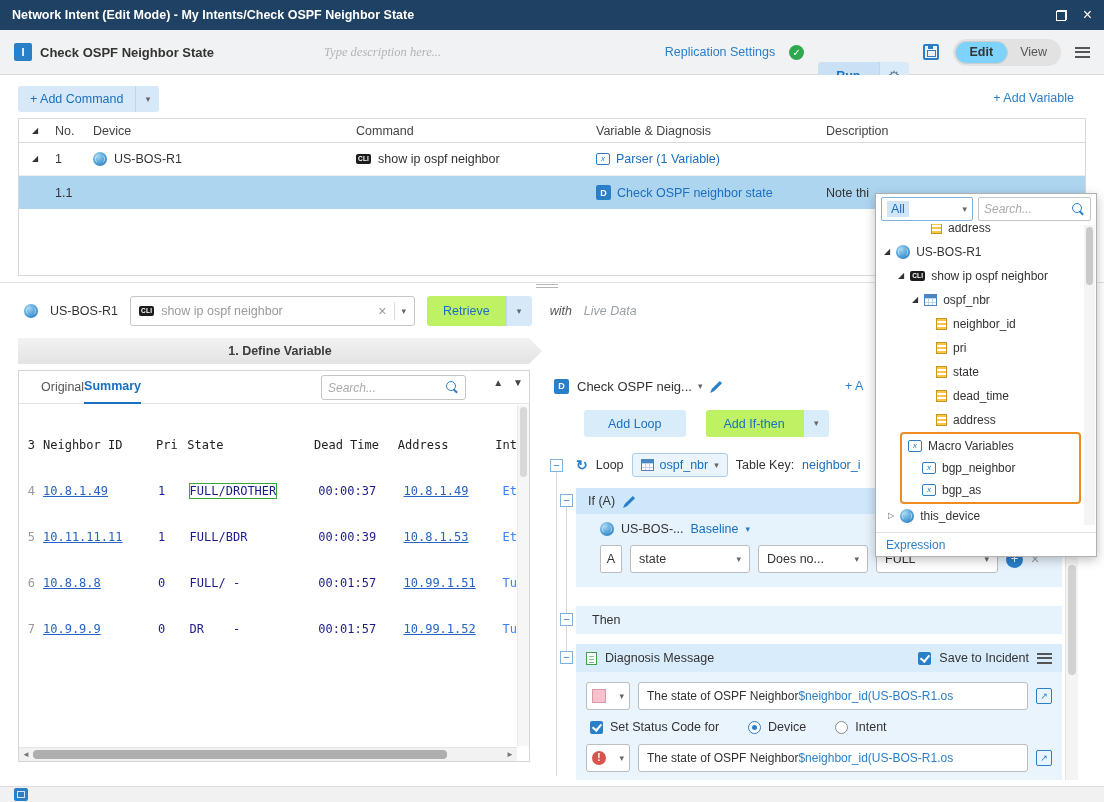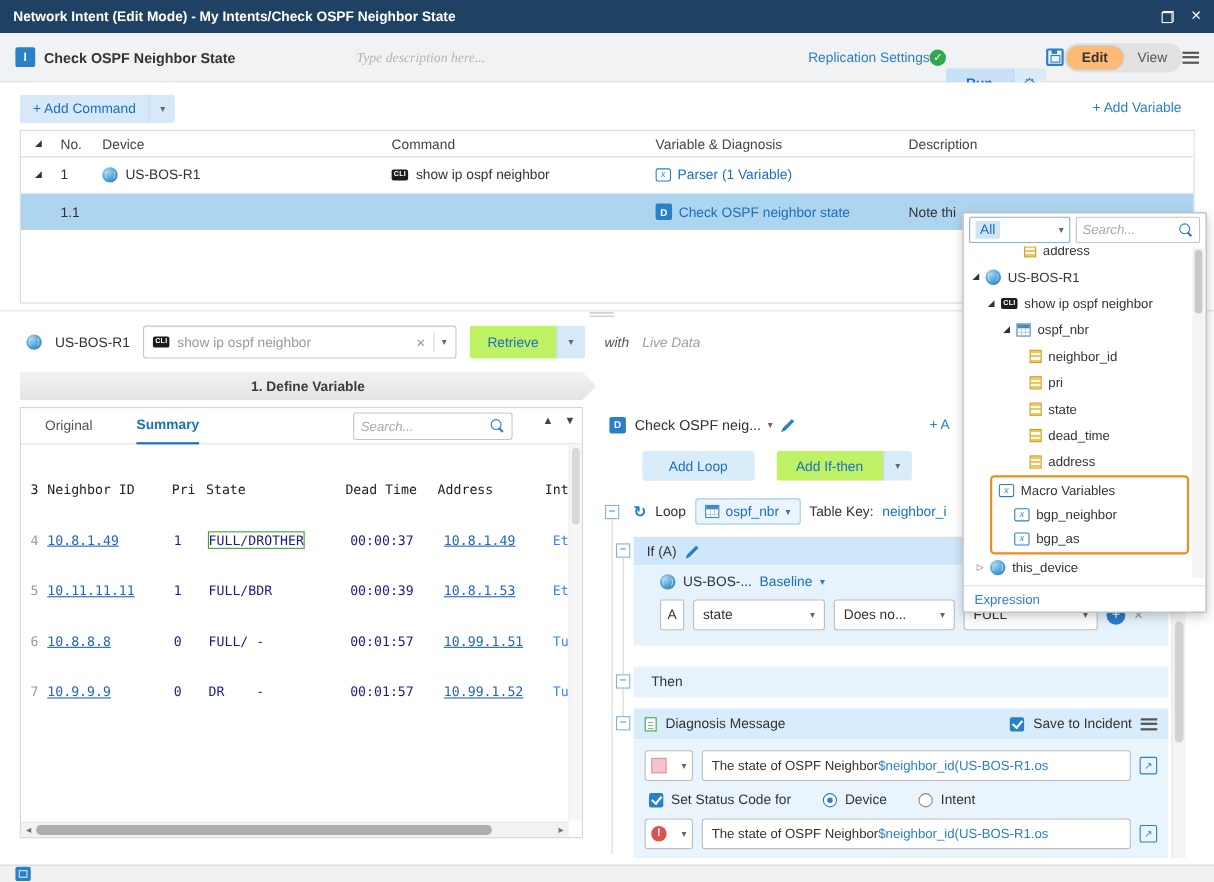--- a/index.html
+++ b/index.html
@@ -17,34 +17,34 @@
   .restore-icon::after { content:""; position:absolute; bottom:0; left:0; width:8px; height:8px; border:1px solid #fff; background:#1f4164; }
   .close-icon { color:#fff; font-size:16px; line-height:1; cursor:pointer; }
   .close-icon::before { content:"×"; }
 
   
   .toolbar { position:absolute; top:30px; left:0; right:0; height:45px; background:#f1f2f3; border-bottom:1px solid #d8d8d8; display:flex; align-items:center; padding:0 14px; }
   .intent-badge { width:18px; height:18px; background:#2a7fc9; color:#fff; font-weight:bold; font-size:11px; border-radius:2px; display:flex; align-items:center; justify-content:center; margin-right:8px; flex:none; }
   .intent-name { font-weight:bold; font-size:13px; color:#333; }
   .desc-input { margin-left:110px; width:280px; border:none; background:transparent; font-family:Liberation Serif, serif; font-size:12.5px; font-style:italic; color:#666; outline:none; }
   .desc-input::placeholder { color:#b4b4b4; font-style:italic; }
-  .tb-right { margin-left:auto; display:flex; align-items:center; }
+  .tb-right { margin-left:auto; display:flex; align-items:center; gap:14px; }
   .link { color:#2a7fc9; cursor:pointer; text-decoration:none; }
   .check-circle { width:15px; height:15px; border-radius:50%; background:#2fa84f; color:#fff; font-size:10px; display:flex; align-items:center; justify-content:center; }
   .check-circle::before { content:"✓"; }
   .run-split { display:flex; height:28px; border-radius:3px; overflow:hidden;margin-top:48px; }
   .run-main { background:#c9e0f5; color:#1a6fc0; font-weight:bold; padding:0 18px; display:flex; align-items:center; cursor:pointer; }
   .run-gear { background:#d9eaf8; border-left:1px solid #b9d7f0; width:30px; display:flex; align-items:center; justify-content:center; cursor:pointer; }
   .gear-icon { color:#5e7d9a; font-size:14px; }
   .gear-icon::before { content:"⚙"; }
   .floppy-icon { width:16px; height:16px; border:2px solid #2a7fc9; border-radius:2px; position:relative; cursor:pointer; }
   .floppy-icon::before { content:""; position:absolute; top:-1px; left:3px; width:5px; height:4px; background:#2a7fc9; }
   .floppy-icon::after { content:""; position:absolute; bottom:1px; left:2px; width:7px; height:5px; border:1px solid #2a7fc9; }
   .mode-pill { background:#e2e2e2; border-radius:14px; height:27px; display:flex; align-items:center; padding:2px; }
-  .mode-edit { background:#fdba74; border:1px solid #cdcdcd; border-radius:12px; height:23px; padding:0 14px; display:flex; align-items:center; font-weight:bold; color:#333; cursor:pointer; }
+  .mode-edit { background:#7dd3fc; border:1px solid #cdcdcd; border-radius:12px; height:23px; padding:0 14px; display:flex; align-items:center; font-weight:bold; color:#333; cursor:pointer; }
   .mode-view { padding:0 12px; color:#555; cursor:pointer; }
   .hamburger-icon { width:15px; height:11px; border-top:2px solid #555; border-bottom:2px solid #555; position:relative; cursor:pointer; }
   .hamburger-icon::after { content:""; position:absolute; top:2.5px; left:0; right:0; height:2px; background:#555; }
 
   
   .cmd-area { position:absolute; top:75px; left:0; right:0; height:207px; background:#fff; }
   .addcmd-split { position:absolute; left:18px; top:11px; display:flex; height:26px; border-radius:3px; overflow:hidden; }
   .addcmd-main { background:#d7e9f9; color:#1a6fc0; padding:0 12px; display:flex; align-items:center; cursor:pointer; }
   .addcmd-arrow { background:#d7e9f9; border-left:1px solid #b9d7f0; width:24px; display:flex; align-items:center; justify-content:center; color:#1a6fc0; cursor:pointer; }
   .addvar-link { position:absolute; right:30px; top:16px; font-size:12.5px; }
@@ -94,21 +94,21 @@
   .with-label { font-style:italic; color:#555; margin-left:6px; }
   .livedata-label { font-style:italic; color:#9aa0a6; }
 
   
   .step { position:absolute; top:338px; height:26px; display:flex; align-items:center; justify-content:center; font-weight:bold; color:#3c3c3c; background:linear-gradient(#f2f2f2,#e3e3e3); }
   .step1 { left:18px; width:524px; clip-path:polygon(0 0, calc(100% - 13px) 0, 100% 50%, calc(100% - 13px) 100%, 0 100%); }
   .step2 { left:544px; right:18px; clip-path:polygon(0 0, 100% 0, 100% 100%, 0 100%, 13px 50%); }
 
   
   .var-panel { position:absolute; left:18px; top:370px; width:512px; height:392px; border:1px solid #d5d5d5; background:#fff; }
-  .vp-tabs { position:relative; height:33px; border-bottom:1px solid #e3e3e3; display:flex; align-items:center; padding-left:22px; gap:40px; }
+  .vp-tabs { position:relative; height:33px; border-bottom:1px solid #e3e3e3; display:flex; align-items:center; padding-left:22px; }
   .tab { color:#555; cursor:pointer; height:33px; display:flex; align-items:center; }
   .tab.active { color:#1a6fc0; font-weight:bold; border-bottom:2px solid #1a6fc0; }
   .vp-search { position:absolute; left:302px; top:4px; width:145px; height:25px; border:1px solid #c5c5c5; border-radius:3px; display:flex; align-items:center; padding:0 6px; gap:4px; background:#fff; }
   .vp-search input { border:none; outline:none; flex:1; width:100px; font-family:inherit; font-size:12px; font-style:italic; color:#555; }
   .vp-search input::placeholder { color:#aaa; font-style:italic; }
   .magnifier-icon { width:13px; height:13px; position:relative; flex:none; cursor:pointer; }
   .magnifier-icon::before { content:""; position:absolute; top:0; left:0; width:8px; height:8px; border:1.5px solid #2a7fc9; border-radius:50%; }
   .magnifier-icon::after { content:""; position:absolute; width:5px; height:1.5px; background:#2a7fc9; transform:rotate(45deg); left:7px; top:9px; }
   .vp-nav { position:absolute; right:6px; top:6px; display:flex; gap:10px; }
   .nav-up, .nav-down { font-size:10px; color:#444; cursor:pointer; }

